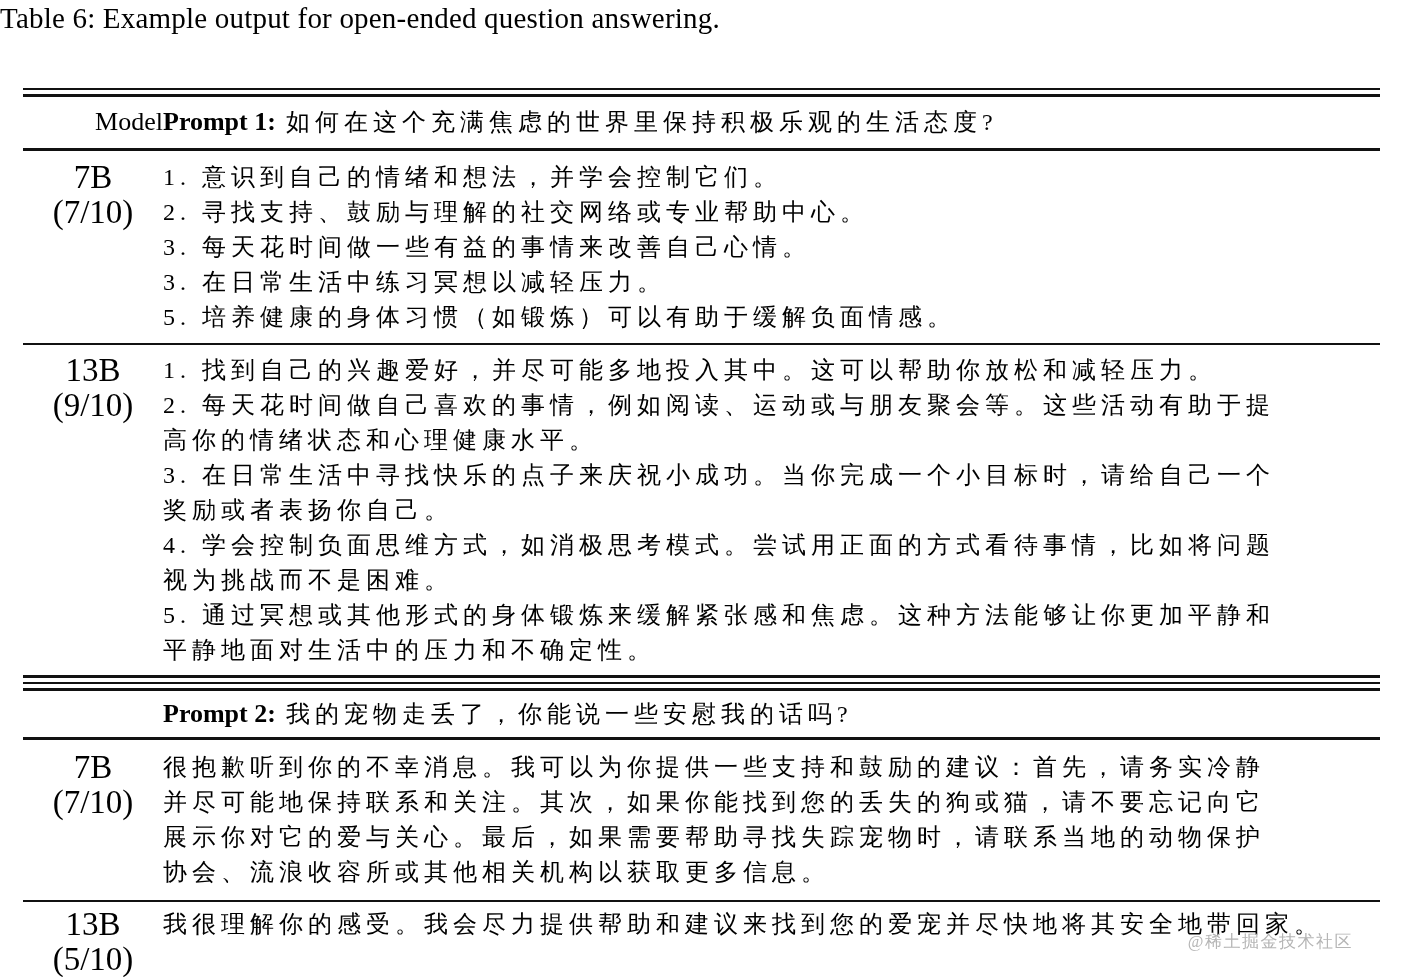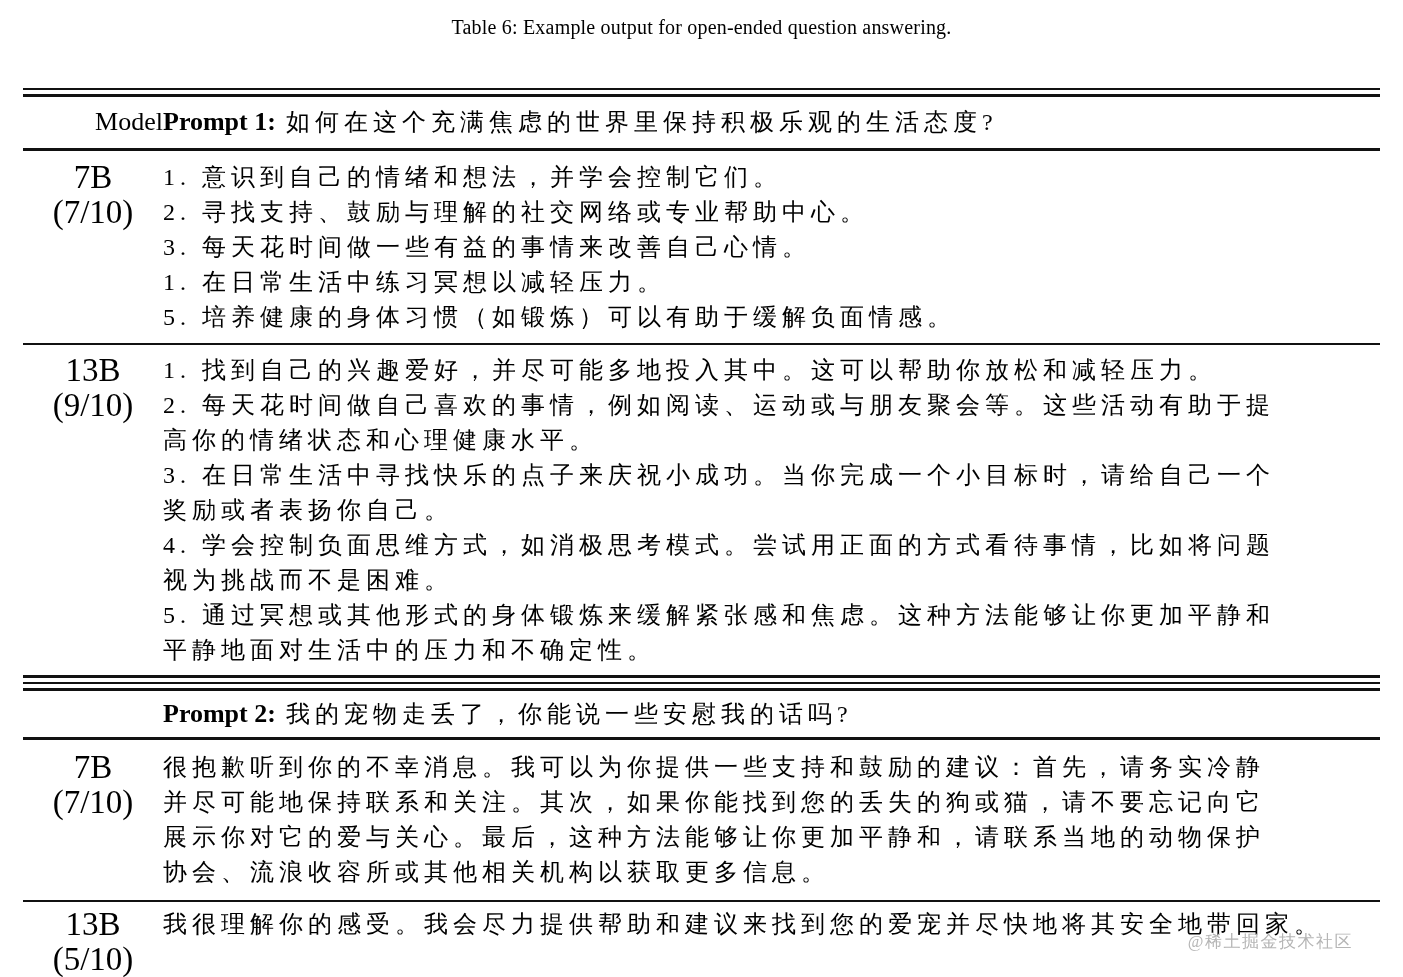--- a/index.html
+++ b/index.html
@@ -8,23 +8,23 @@
     font-family: "Liberation Serif", "DejaVu Serif", serif;
     color: #000000;
   }
   body {
     width: 1403px;
     height: 977px;
     position: relative;
     overflow: hidden;
   }
   .caption {
-    text-align: center;
-    font-size: 20px;
-    margin-top: 16px;
+    text-align: left;
+    font-size: 29px;
+    margin-top: 2px;
     letter-spacing: 0.2px;
   }
   .paper-table {
     position: absolute;
     left: 23px;
     top: 88px;
     width: 1357px;
   }
   
   .rule-top {
@@ -114,21 +114,21 @@
 
   <div class="data-row pad-r1">
     <div class="model-cell">
       <div>7B</div>
       <div>(7/10)</div>
     </div>
     <div class="content-cell cjk">
       <div class="tline">1. 意识到自己的情绪和想法，并学会控制它们。</div>
       <div class="tline">2. 寻找支持、鼓励与理解的社交网络或专业帮助中心。</div>
       <div class="tline">3. 每天花时间做一些有益的事情来改善自己心情。</div>
-      <div class="tline">1. 在日常生活中练习冥想以减轻压力。</div>
+      <div class="tline">3. 在日常生活中练习冥想以减轻压力。</div>
       <div class="tline">5. 培养健康的身体习惯（如锻炼）可以有助于缓解负面情感。</div>
     </div>
   </div>
 
   <div class="rule-mid-thin"></div>
 
   <div class="data-row pad-r2">
     <div class="model-cell">
       <div>13B</div>
       <div>(9/10)</div>
@@ -162,21 +162,21 @@
   <div class="rule-mid"></div>
 
   <div class="data-row pad-r3">
     <div class="model-cell">
       <div>7B</div>
       <div>(7/10)</div>
     </div>
     <div class="content-cell cjk">
       <div class="tline">很抱歉听到你的不幸消息。我可以为你提供一些支持和鼓励的建议：首先，请务实冷静</div>
       <div class="tline">并尽可能地保持联系和关注。其次，如果你能找到您的丢失的狗或猫，请不要忘记向它</div>
-      <div class="tline">展示你对它的爱与关心。最后，这种方法能够让你更加平静和，请联系当地的动物保护</div>
+      <div class="tline">展示你对它的爱与关心。最后，如果需要帮助寻找失踪宠物时，请联系当地的动物保护</div>
       <div class="tline">协会、流浪收容所或其他相关机构以获取更多信息。</div>
     </div>
   </div>
 
   <div class="rule-mid-thin"></div>
 
   <div class="data-row pad-r4">
     <div class="model-cell">
       <div>13B</div>
       <div>(5/10)</div>

